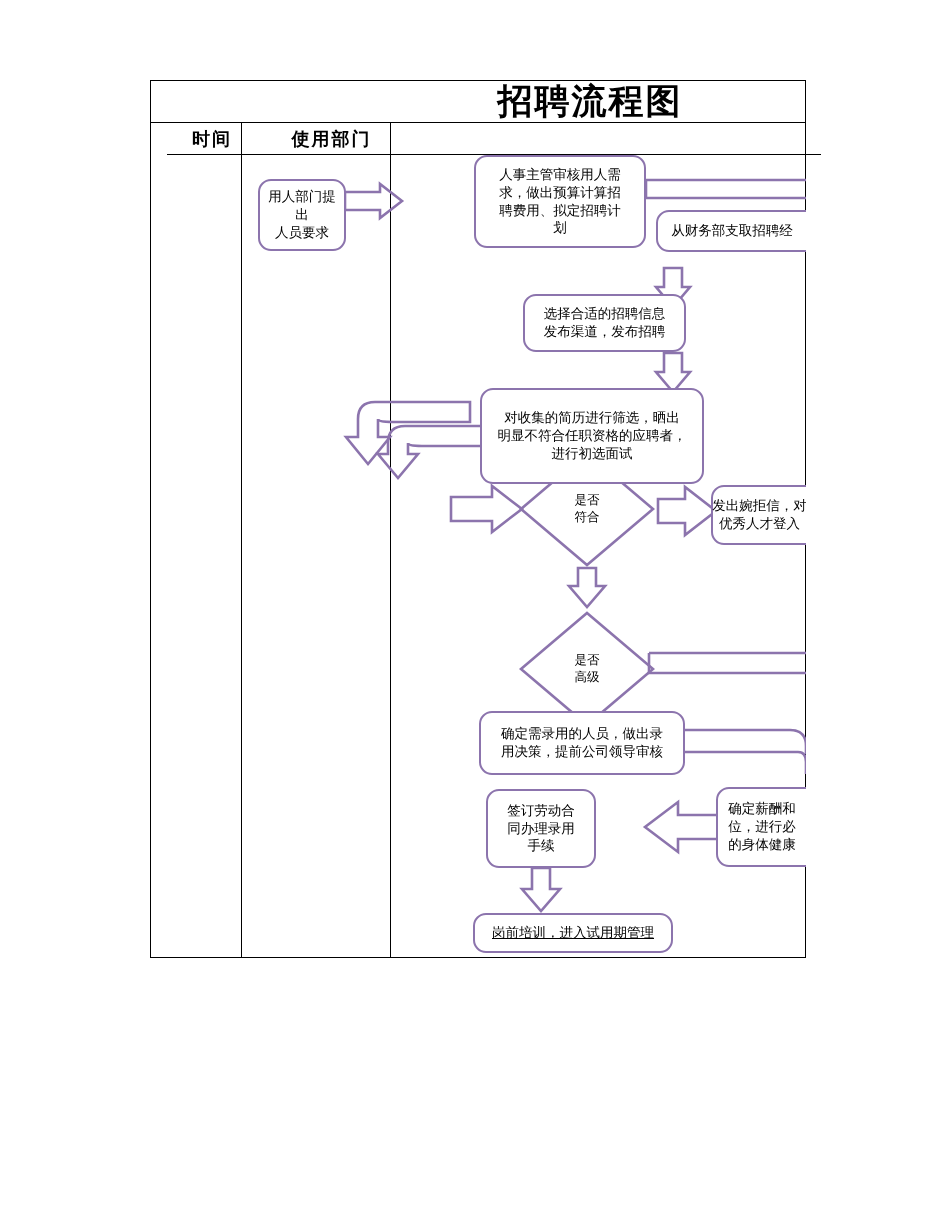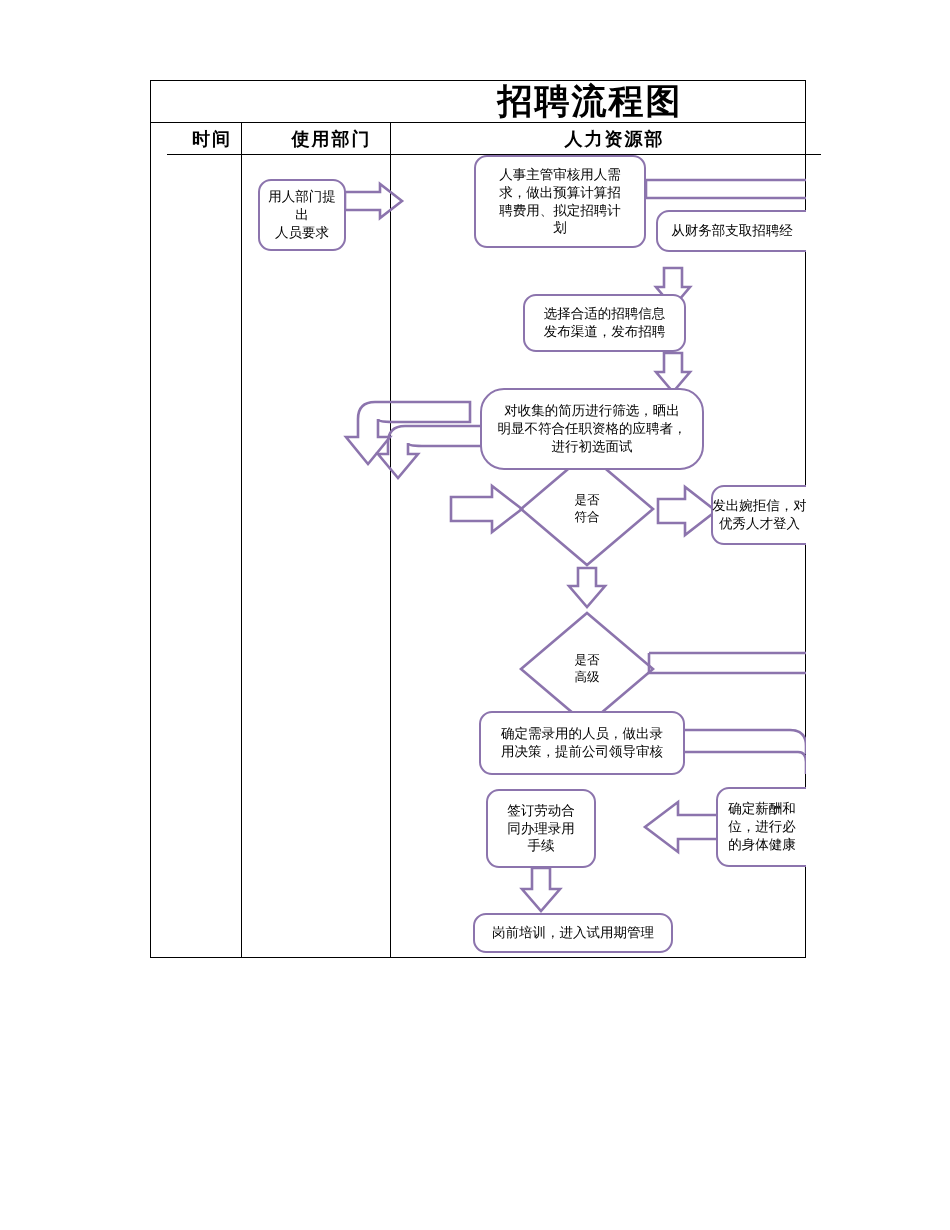--- a/index.html
+++ b/index.html
@@ -138,21 +138,20 @@
 
   <div class="tbl">
 
     <div class="title-row">
       <span class="title-text">招聘流程图</span>
     </div>
 
     <div class="hdr-row">
       <div class="hdr-cell hdr-c0">时间</div>
       <div class="hdr-cell hdr-c1">使用部门</div>
-      <div class="hdr-cell hdr-c2">人力资源部</div>
     </div>
 
     <div class="vdiv vdiv-1"></div>
     <div class="vdiv vdiv-2"></div>
 
     <div id="flow" style="left:-1px; top:73px; width:656px; height:804px;">
 
       <svg width="656" height="804" viewBox="0 0 656 804">
         <g fill="none" stroke="#8C74AD" stroke-width="2.6" stroke-linejoin="miter">
 
@@ -212,21 +211,21 @@
         </div>
       </div>
 
       <div class="node" style="left:373px; top:140px; width:163px; height:58px;">
         <div>
           <span>选择合适的招聘信息</span><br>
           <span>发布渠道，发布招聘</span>
         </div>
       </div>
 
-      <div class="node" style="left:330px; top:234px; width:224px; height:82px;border-radius:24px;">
+      <div class="node" style="left:330px; top:234px; width:224px; height:96px;">
         <div>
           <span>对收集的简历进行筛选，晒出</span><br>
           <span>明显不符合任职资格的应聘者，</span><br>
           <span>进行初选面试</span>
         </div>
       </div>
 
 
       <div class="diamond-label" style="left:391px; top:330px; width:92px; height:50px;">
         <div>
@@ -265,21 +264,21 @@
       </div>
 
       <div class="node clip-right" style="left:566px; top:633px; width:92px; height:80px;">
         <div style="text-align:left; white-space:nowrap;">
           <span>确定薪酬和</span><br>
           <span>位，进行必</span><br>
           <span>的身体健康</span>
         </div>
       </div>
 
-      <div class="node" style="left:323px; top:759px; width:200px; height:40px;">
+      <div class="node" style="left:323px; top:759px; width:200px; height:40px;text-decoration:underline;">
         <div>
           <span>岗前培训，进入试用期管理</span>
         </div>
       </div>
 
     </div>
   </div>
 </div>
 
 </body></html>

